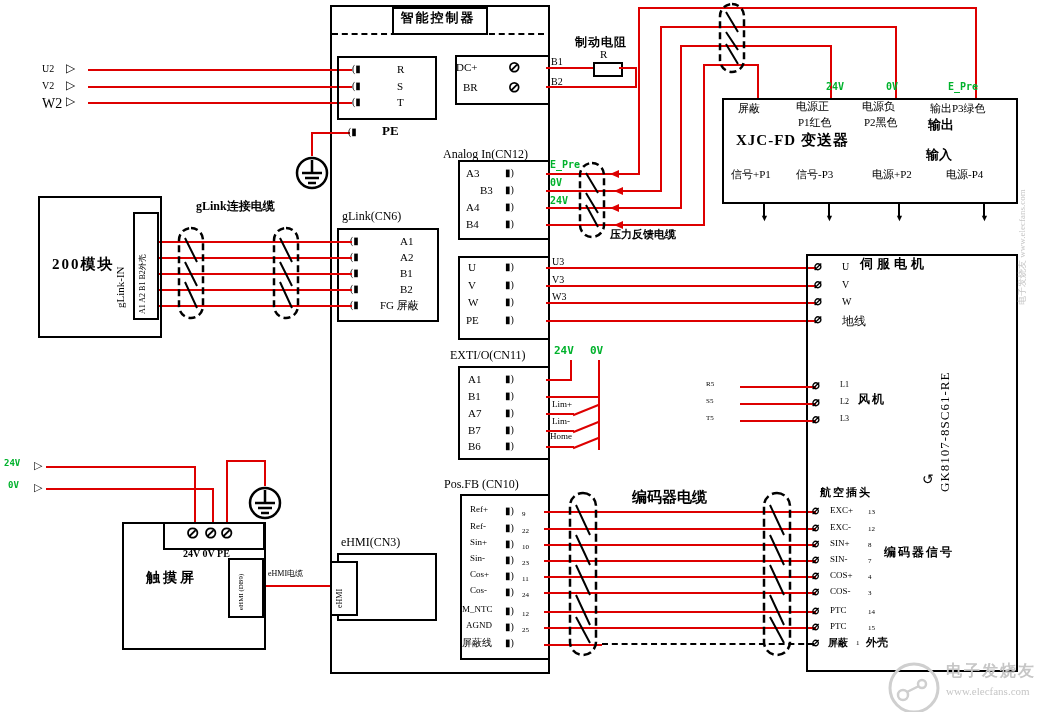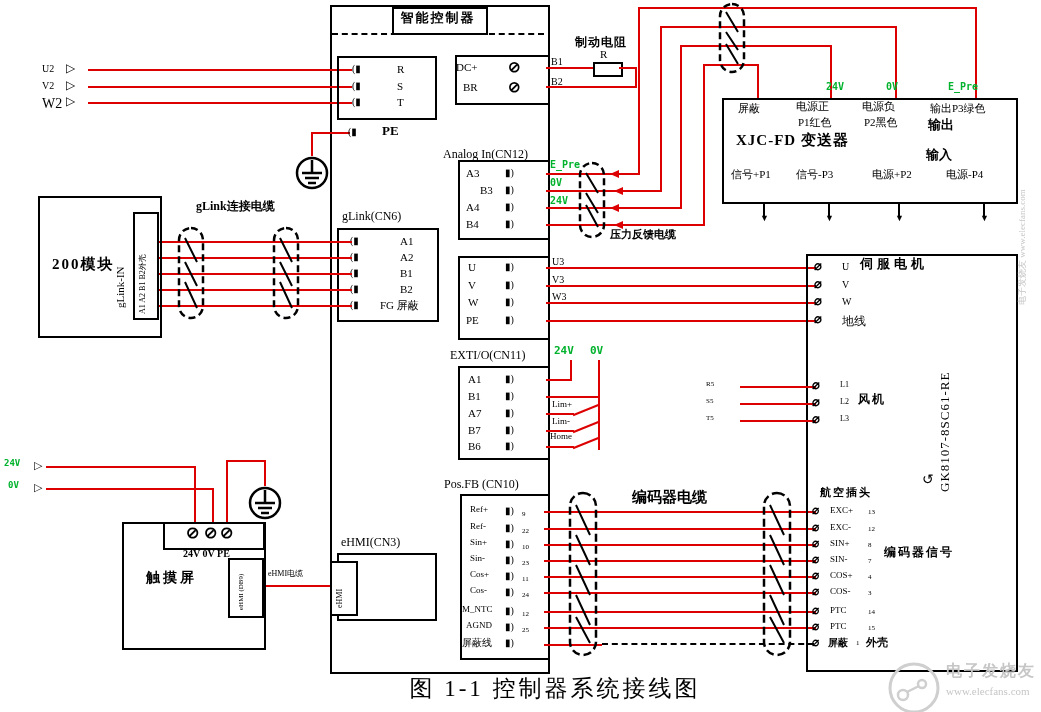--- a/index.html
+++ b/index.html
@@ -357,21 +357,20 @@
   <div class="t" style="left:868px;top:542px;font-size:7px">8</div>
   <div class="t" style="left:868px;top:558px;font-size:7px">7</div>
   <div class="t" style="left:868px;top:574px;font-size:7px">4</div>
   <div class="t" style="left:868px;top:590px;font-size:7px">3</div>
   <div class="t" style="left:868px;top:609px;font-size:7px">14</div>
   <div class="t" style="left:868px;top:625px;font-size:7px">15</div>
   <div class="t b" style="left:828px;top:637px;font-size:10px">屏蔽</div>
   <div class="t" style="left:856px;top:640px;font-size:7px">1</div>
   <div class="t b" style="left:866px;top:636px;font-size:11px">外壳</div>
 
-  <div class="t" style="left:330px;top:676px;width:450px;text-align:center;font-size:23px;letter-spacing:3px">图 1-1 控制器系统接线图</div>
 
   <div class="t rot wm" style="left:1018px;top:305px;width:140px;font-size:9px"><span>电子发烧友</span> <span>www.elecfans.com</span></div>
   <svg width="56" height="56" style="left:886px;top:660px">
     <circle cx="28" cy="28" r="24" fill="none" stroke="#cfcfcf" stroke-width="3"></circle>
     <circle cx="17" cy="35" r="5" fill="none" stroke="#cfcfcf" stroke-width="2.5"></circle>
     <circle cx="36" cy="24" r="4" fill="none" stroke="#cfcfcf" stroke-width="2.5"></circle>
     <line x1="21" y1="32" x2="33" y2="26" stroke="#cfcfcf" stroke-width="2.5"></line>
   </svg>
   <div class="t b wm" style="left:946px;top:662px;font-size:16px;letter-spacing:2px">电子发烧友</div>
   <div class="t wm" style="left:946px;top:685px;font-size:11px">www.elecfans.com</div>

